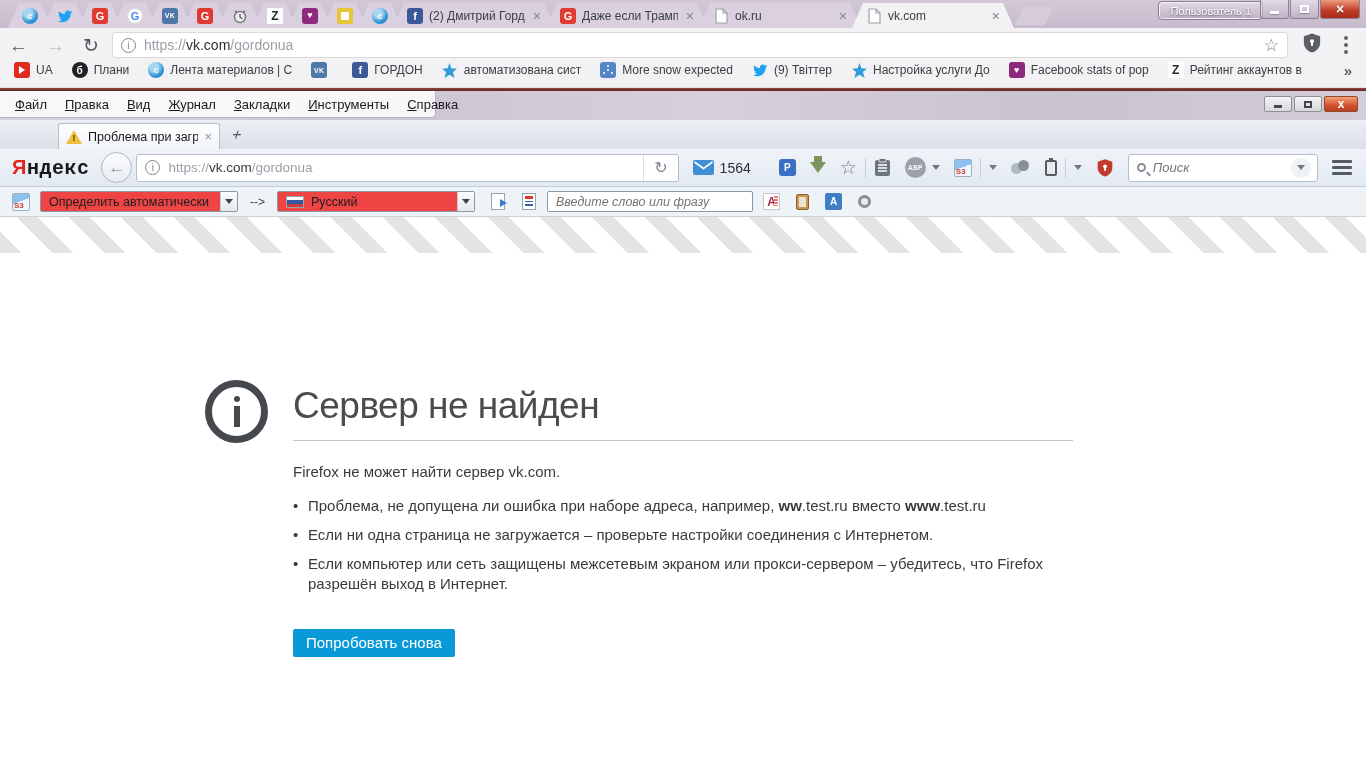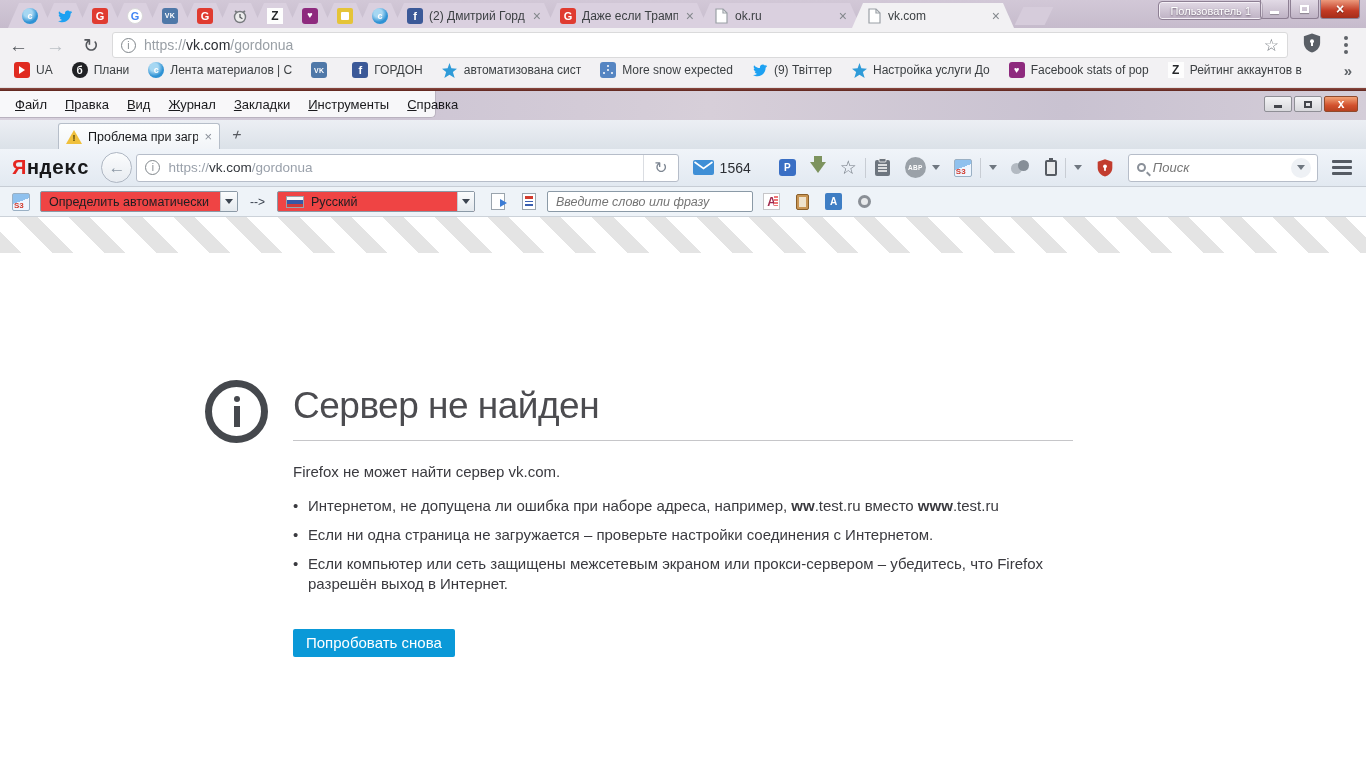--- a/index.html
+++ b/index.html
@@ -576,18 +576,18 @@
 
 <div class="abs content">
   <div class="err-icon">
       <b></b>
       <i></i>
     </div>
   <h1 class="err-title">Сервер не найден</h1>
   <div class="err-hr"></div>
   <p class="err-desc">Firefox не может найти сервер vk.com.</p>
   <ul class="err-list">
-    <li><span>Интернетом, не допущена ли ошибка при наборе адреса, например, </span><b>ww</b><span>.test.ru вместо </span><b>www</b><span>.test.ru</span></li>
+    <li><span>Проблема, не допущена ли ошибка при наборе адреса, например, </span><b>ww</b><span>.test.ru вместо </span><b>www</b><span>.test.ru</span></li>
     <li>Если ни одна страница не загружается – проверьте настройки соединения с Интернетом.</li>
     <li>Если компьютер или сеть защищены межсетевым экраном или прокси-сервером – убедитесь, что Firefox разрешён выход в Интернет.</li>
   </ul>
   <button class="retry-btn">Попробовать снова</button>
 </div>
 
 </body></html>

